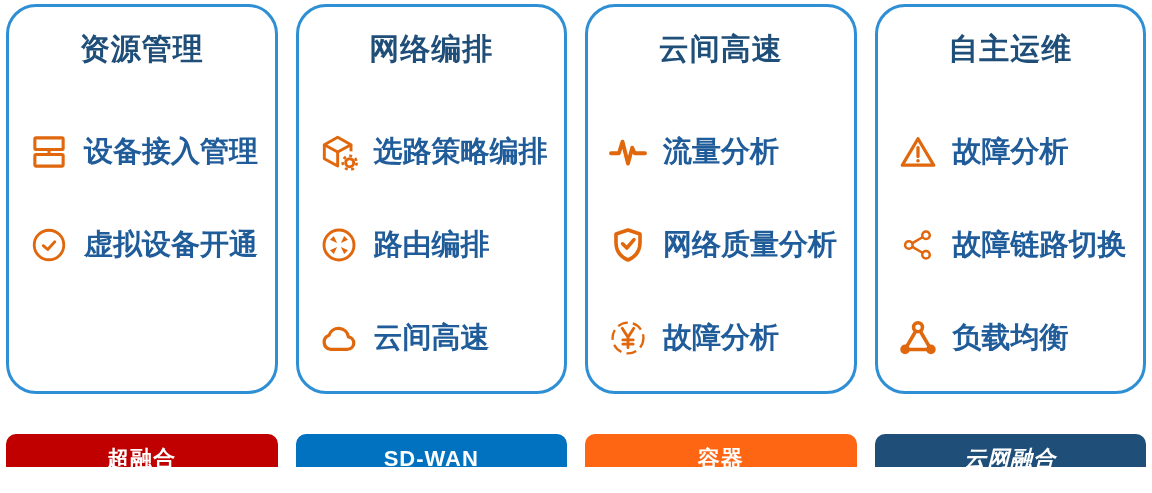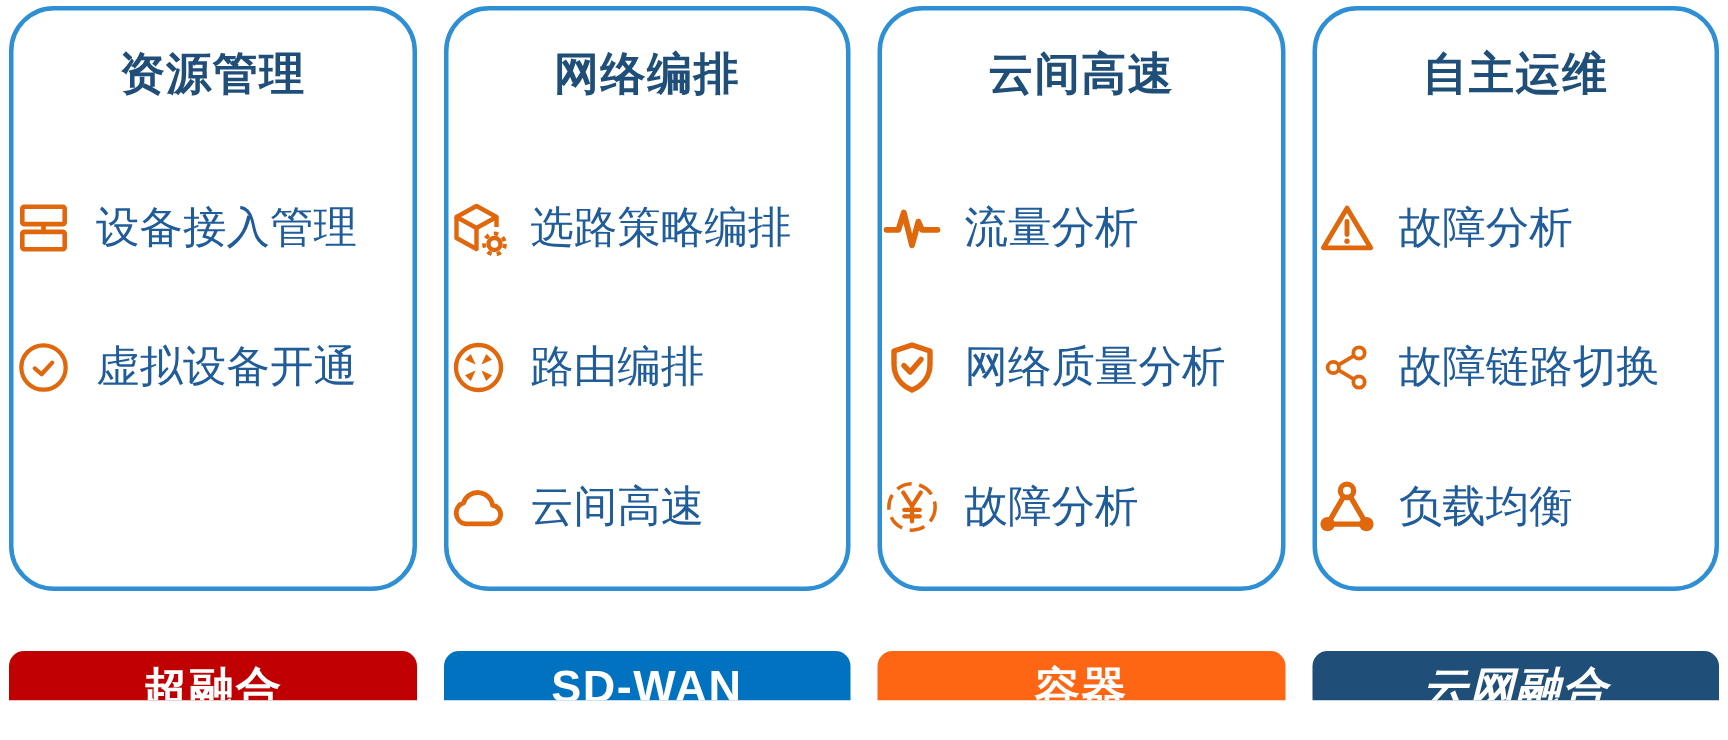--- a/index.html
+++ b/index.html
@@ -18,42 +18,42 @@
     flex:1;height:390px;box-sizing:border-box;
     border:3px solid var(--panel-border,#2E8FD5);
     border-radius:30px;background:#fff;
   }
   .panel-title{
     margin-top:22px;text-align:center;
     font-size:30px;font-weight:bold;letter-spacing:1px;
     color:var(--title-text,#1F4E79);
   }
   .items{
-    margin-top:62px;
-    display:flex;flex-direction:column;gap:53px;
+    margin-top:62px;padding-left:20px;
+    display:flex;flex-direction:column;gap:53px;font-weight:bold;
   }
   .item{
     display:flex;align-items:center;gap:15px;
     font-size:29px;color:var(--item-text,#1F5C99);
     white-space:nowrap;
   }
   .icon{
     width:40px;height:40px;flex:0 0 40px;
     display:flex;align-items:center;justify-content:center;
     color:var(--icon-orange,#E0670C);
   }
   .icon svg{display:block;}
   .bars{
     position:absolute;top:434px;left:6px;right:6px;
     display:flex;gap:18px;
   }
   .bar{
     flex:1;height:50px;border-radius:10px;
     display:flex;align-items:center;justify-content:center;
-    color:#fff;font-size:30px;font-weight:bold;letter-spacing:1px;
+    color:#fff;font-size:22px;font-weight:bold;letter-spacing:1px;
   }
   .bottom-line{
     position:absolute;left:0;right:0;top:486px;height:3px;
     background:#000;
   }
 </style>
 </head>
 <body>
 
 <div class="canvas">

